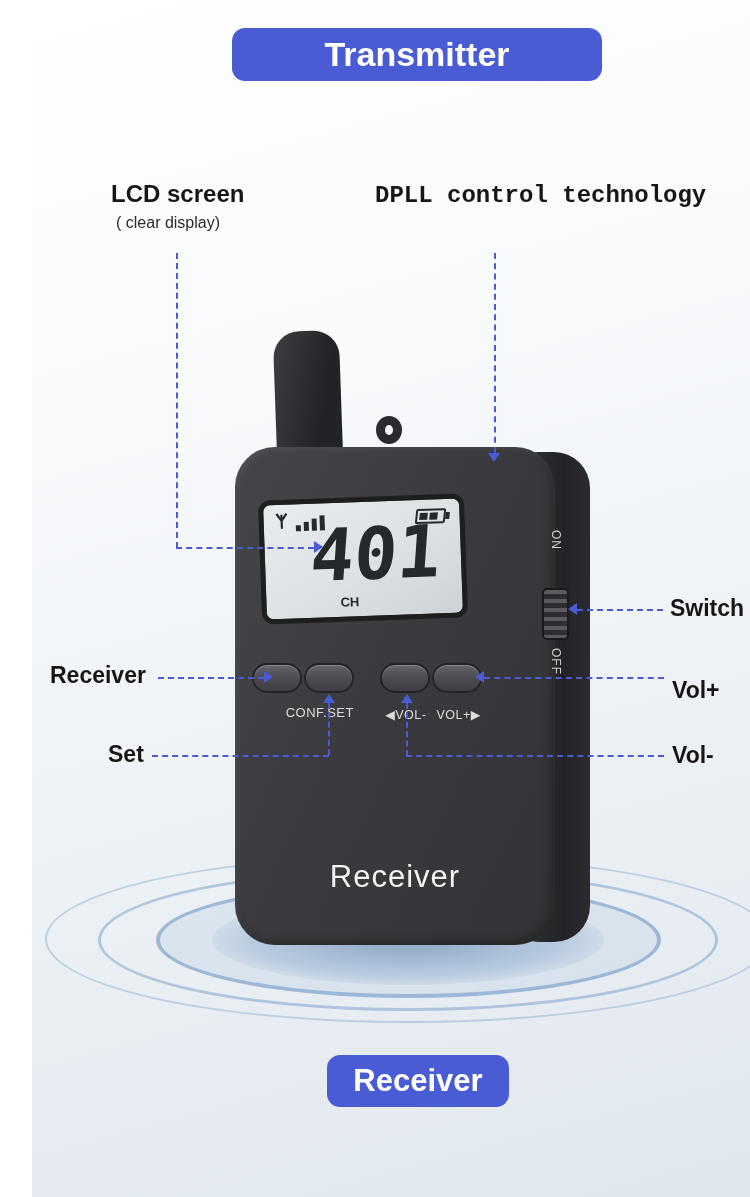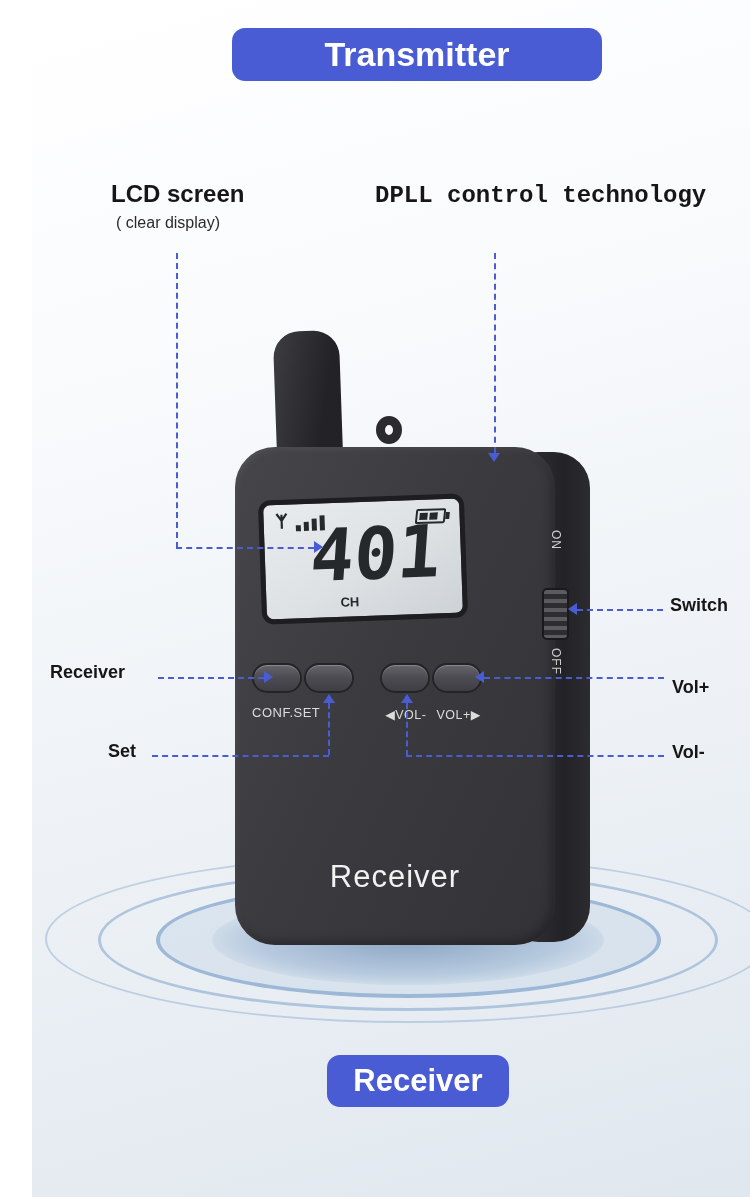--- a/index.html
+++ b/index.html
@@ -17,21 +17,21 @@
     background:linear-gradient(165deg,#ffffff 0%,#f8fafc 30%,#eef2f6 60%,#dfe7ee 100%);margin-left:32px;}
 
   
   .banner{position:absolute;background:var(--accent);border-radius:13px;display:flex;align-items:center;justify-content:center;color:#fff;font-weight:bold;z-index:6;}
   .banner-top{left:200px;top:28px;width:370px;height:53px;font-size:34px;}
   .banner-bottom{left:295px;top:1055px;width:182px;height:52px;font-size:31px;}
 
   
   .co-title{position:absolute;font-size:24px;font-weight:bold;color:var(--label-ink);z-index:6;}
   .co-sub{position:absolute;font-size:16px;color:#2b2b2b;z-index:6;}
-  .co-label{position:absolute;font-size:18px;font-weight:bold;color:var(--label-ink);z-index:6;}
+  .co-label{position:absolute;font-size:23px;font-weight:bold;color:var(--label-ink);z-index:6;}
   .lcd-title{left:79px;top:180px;}
   .lcd-sub{left:84px;top:214px;text-align:center;}
   .dpll-title{left:343px;top:182px;font-family:Liberation Mono, monospace;}
   .dpll-sub{left:337px;top:216px;}
   .lbl-switch{left:638px;top:595px;}
   .lbl-confirm{left:18px;top:662px;}
   .lbl-volp{left:640px;top:677px;}
   .lbl-set{left:76px;top:741px;}
   .lbl-volm{left:640px;top:742px;}
 
@@ -91,21 +91,21 @@
   .batt::after{content:"";position:absolute;right:-6px;top:2px;width:4px;height:7px;background:var(--lcd-ink);}
   .chan{position:absolute;left:46px;top:16px;font-family:"DejaVu Sans Mono",monospace;font-weight:bold;font-size:72px;
     line-height:1;color:var(--lcd-ink);transform:skewX(-6deg);}
   .chlab{position:absolute;left:74px;top:92px;font-size:13px;font-weight:bold;color:var(--lcd-ink);}
 
   .btn{position:absolute;width:50px;height:30px;border-radius:15px;border:2px solid #242428;
     background:linear-gradient(180deg,#64646a,#4b4b51 50%,#3e3e44);box-shadow:inset 0 1px 1px rgba(255,255,255,.25);}
   .b1{left:17px;top:216px;} .b2{left:69px;top:216px;}
   .b3{left:145px;top:216px;} .b4{left:197px;top:216px;}
   .dev-label{position:absolute;color:#dcdcdc;font-size:13px;letter-spacing:.5px;}
-  .conf{left:17px;top:258px;width:102px;text-align:left;}
+  .conf{left:17px;top:258px;width:102px;text-align:right;}
   .voll{left:139px;top:260px;width:118px;display:flex;justify-content:center;gap:10px;font-size:12.5px;}
   .voll span{white-space:nowrap;}
   .brand{position:absolute;left:0;top:412px;width:100%;text-align:center;color:#f2f2f2;font-size:31px;letter-spacing:1px;}
 
   .sw{position:absolute;left:510px;top:588px;width:27px;height:52px;border-radius:5px;border:2px solid #1a1a1d;
     background:repeating-linear-gradient(180deg,#5c5c60 0 4px,#2e2e32 4px 9px);z-index:4;}
   .sw-on{position:absolute;left:517px;top:530px;writing-mode:vertical-rl;font-size:12px;color:#cfcfcf;letter-spacing:1px;z-index:4;}
   .sw-off{position:absolute;left:517px;top:648px;writing-mode:vertical-rl;font-size:12px;color:#cfcfcf;letter-spacing:1px;z-index:4;}
 </style>
 </head>

